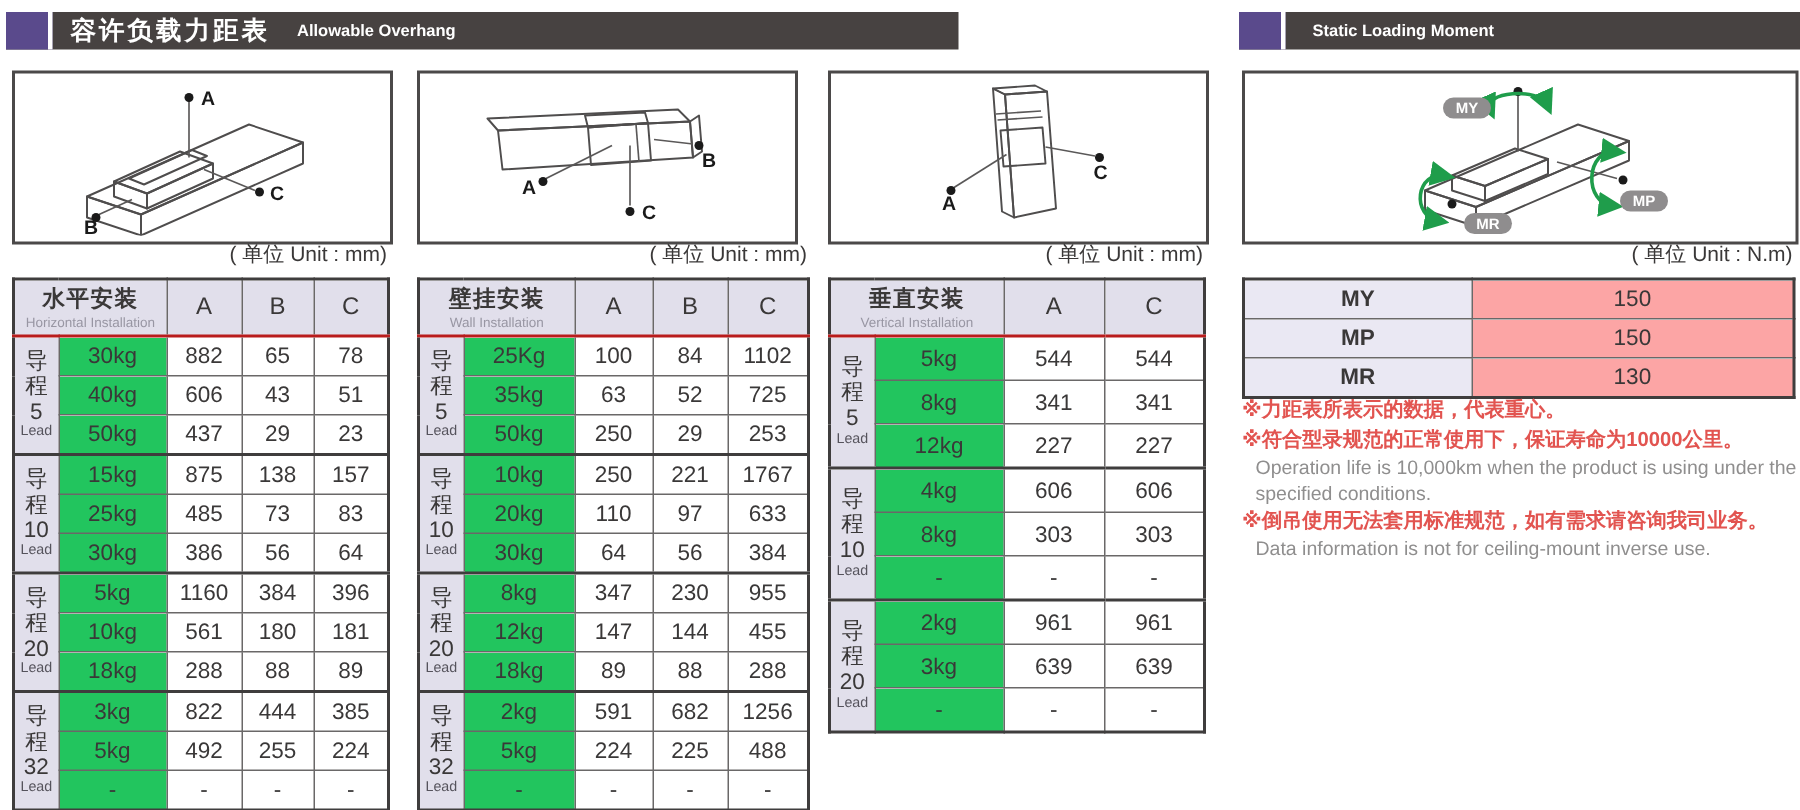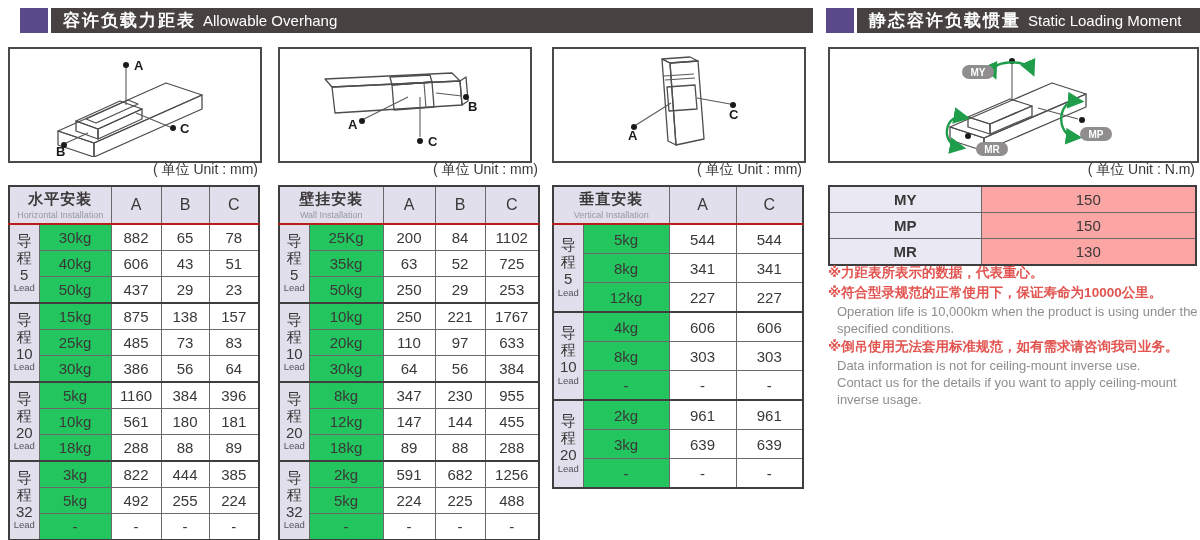--- a/index.html
+++ b/index.html
@@ -1,21 +1,21 @@
 <!DOCTYPE html>
 <html><head>
 <meta charset="utf-8">
 <style>
   html,body{margin:0;padding:0}
   body{width:1200px;height:540px;position:relative;overflow:hidden;background:#fff;
        font-family:"Liberation Sans","DejaVu Sans",sans-serif;color:#3a3838}
   .title-bar{position:absolute;top:8px;height:25px;background:#474241;display:flex;align-items:center}
   .chip{flex:0 0 28px;height:25px;background:#5a4a8c;border-right:3px solid #fff}
   .title-zh{color:#fff;font-weight:bold;font-size:17px;margin-left:12px;letter-spacing:2px;white-space:nowrap}
-  .title-en{color:#fff;font-weight:normal;font-size:15px;margin-left:7px;white-space:nowrap}
+  .title-en{color:#fff;font-weight:bold;font-size:11px;margin-left:18px;white-space:nowrap}
   .dbox{position:absolute;border:2px solid #4b4949;background:#fff}
   .dbox svg{display:block}
   .unit{position:absolute;top:161px;height:20px;font-size:14px;color:#3a3838;text-align:right}
   table.spec{position:absolute;border-collapse:collapse;table-layout:fixed;background:#fff;border:2px solid #3f3d3d}
   .spec th,.spec td{border:1px solid #6a6868;text-align:center;vertical-align:middle;padding:0;overflow:hidden}
   .spec thead th{height:36px;background:#e1dfeb;border-bottom:2px solid #b91c1c}
   .inst-zh{font-size:15px;font-weight:bold;letter-spacing:1px}
   .inst-en{font-size:9px;color:#9896a3;font-weight:normal;margin-top:1px}
   .col-hdr{font-size:16px;font-weight:500;color:#3a3838}
   .spec td{height:25px;font-size:15px}
@@ -33,28 +33,27 @@
   svg text{font-family:"Liberation Sans","DejaVu Sans",sans-serif}
   .pt-label{font-size:13px;font-weight:bold;fill:#1a1a1a}
   .badge-txt{font-size:10px;font-weight:bold;fill:#fff;text-anchor:middle}
   .wire{fill:none;stroke:#4f4d4d;stroke-width:1.3;stroke-linejoin:round}
   .thin{fill:none;stroke:#5a5858;stroke-width:1.1}
   .garc{fill:none;stroke:#1f9d4b;stroke-width:2.4}
 </style>
 </head>
 <body>
 
-<div class="title-bar" style="left:20px;width:793px">
+<div class="title-bar" style="left:4px;width:635px">
   <div class="chip"></div>
   <span class="title-zh">容许负载力距表</span>
   <span class="title-en">Allowable Overhang</span>
 </div>
 <div class="title-bar" style="left:826px;width:374px">
   <div class="chip"></div>
-  <span class="title-zh">静态容许负载惯量</span>
   <span class="title-en">Static Loading Moment</span>
 </div>
 
 <div class="dbox" style="left:8px;top:47px;width:250px;height:112px">
   <svg width="246" height="108" viewBox="0 0 246 108">
     <path class="wire" d="M48,82 L156,34 L192,46 L84,94 Z"></path>
     <path class="wire" d="M84,94 L192,46 L192,60 L84,108 Z"></path>
     <path class="wire" d="M48,82 L84,94 L84,108 L48,96 Z"></path>
     <path class="wire" d="M66,72 L110,52 L132,60 L88,80 Z"></path>
     <path class="wire" d="M88,80 L132,60 L132,70 L88,90 Z"></path>
@@ -283,21 +282,21 @@
     </thead>
     <tbody>
       <tr>
         <td class="lead-cell" rowspan="3">
           <div>导</div>
           <div>程</div>
           <div>5</div>
           <div class="lead-en">Lead</div>
         </td>
         <td class="load-cell">25Kg</td>
-        <td class="val-cell">200</td>
+        <td class="val-cell">100</td>
         <td class="val-cell">84</td>
         <td class="val-cell">1102</td>
       </tr>
       <tr>
         <td class="load-cell">35kg</td>
         <td class="val-cell">63</td>
         <td class="val-cell">52</td>
         <td class="val-cell">725</td>
       </tr>
       <tr>
@@ -484,14 +483,13 @@
     </tr>
   </tbody>
 </table>
 
 <div id="notes">
     <div class="note-zh">※力距表所表示的数据，代表重心。</div>
     <div class="note-zh">※符合型录规范的正常使用下，保证寿命为10000公里。</div>
     <div class="note-en">Operation life is 10,000km when the product is using under the specified conditions.</div>
     <div class="note-zh">※倒吊使用无法套用标准规范，如有需求请咨询我司业务。</div>
     <div class="note-en">Data information is not for ceiling-mount inverse use.</div>
-    <div class="note-en">Contact us for the details if you want to apply ceiling-mount inverse usage.</div>
   </div>
 
 </body></html>

